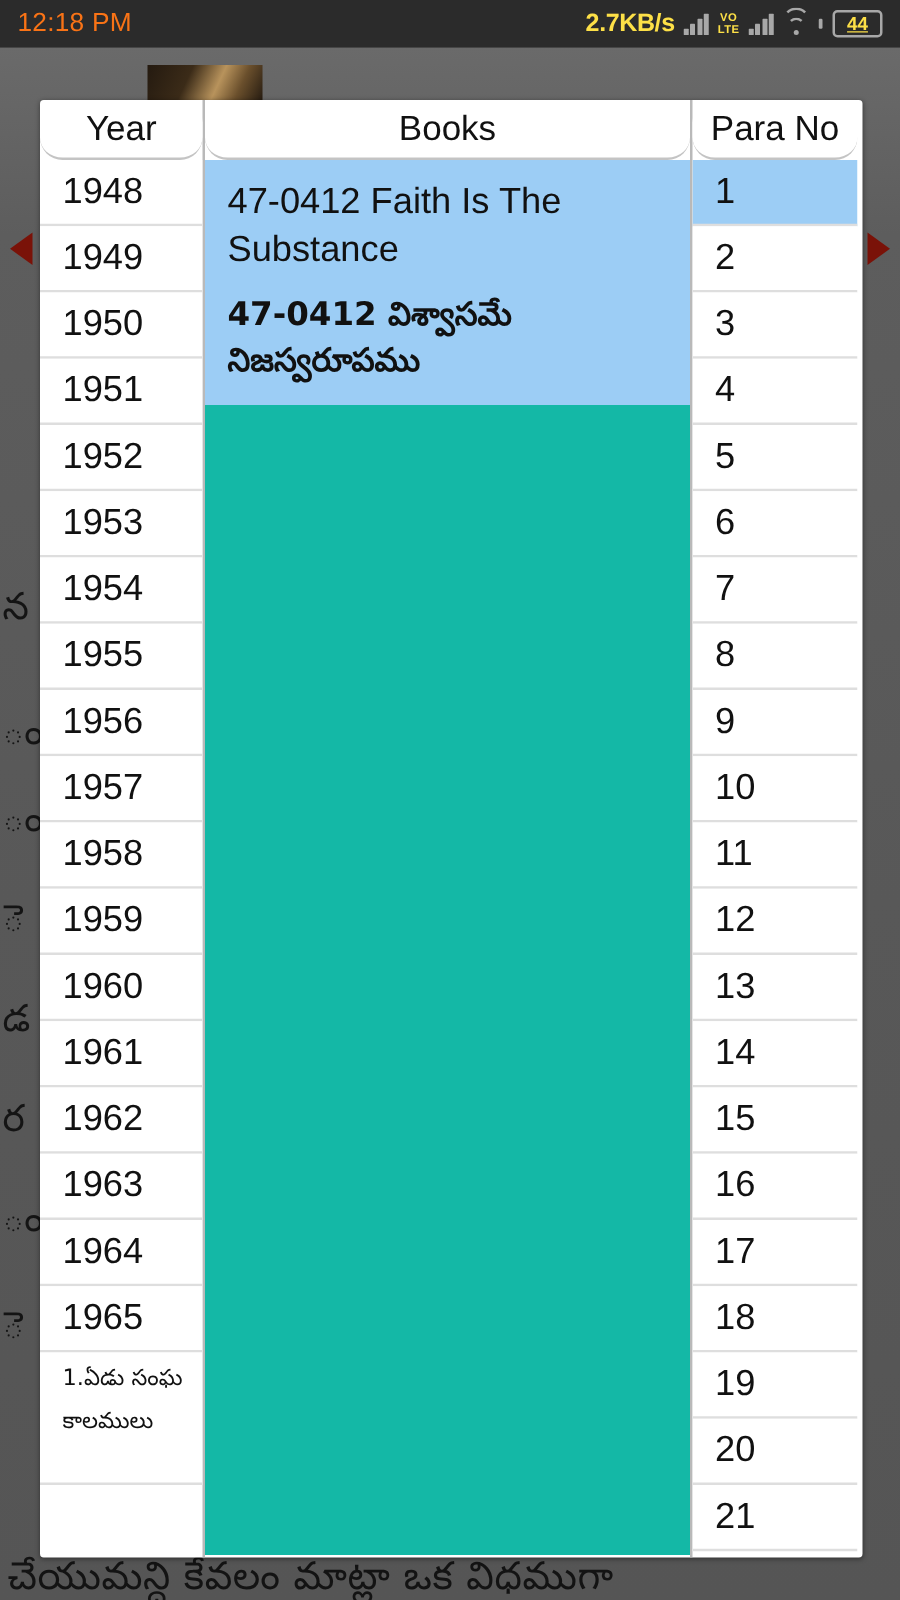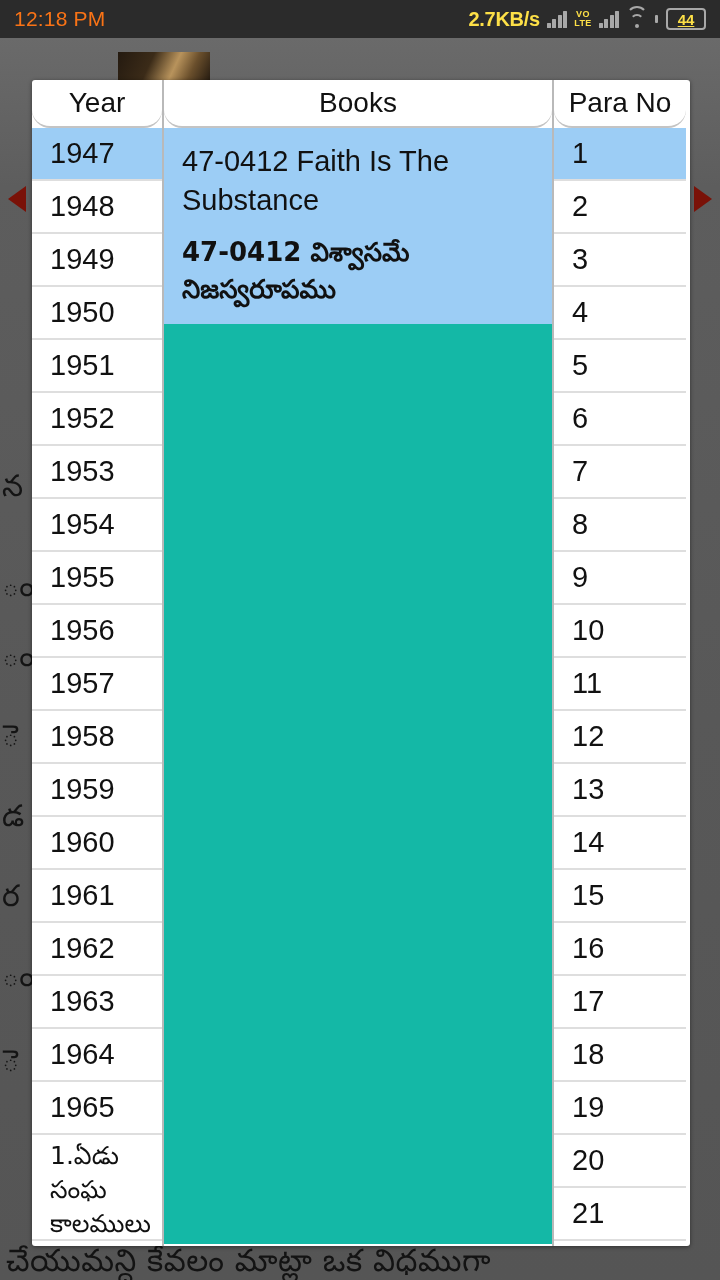--- a/index.html
+++ b/index.html
@@ -147,21 +147,21 @@
     border-bottom: 2px solid #dedede;
     background: #fff;
     overflow: hidden;
   }
   .cell.selected { background: #9ccdf5; }
   .cell.telugu-wrap {
     height: 106px;
     align-items: flex-start;
     padding-top: 4px;
     font-family: "DejaVu Sans", sans-serif;
-    font-size: 25px;
+    font-size: 18px;
     line-height: 34px;
     white-space: normal;
     word-break: break-word;
   }
 
   
   #books-body { height: calc(100% - 50px); background: #14b8a6; }
   #books-selected {
     background: #9ccdf5;
     padding: 14px 16px 16px 18px;
@@ -230,21 +230,20 @@
 
     <div class="nav-arrow" id="nav-prev"></div>
     <div class="nav-arrow" id="nav-next"></div>
   </div>
 
   <div id="dialog">
 
     <div class="col" id="col-year">
       <div class="hdr">Year</div>
       <div class="scroll-col" id="year-list">
-          <div class="cell selected">1947</div>
           <div class="cell">1948</div>
           <div class="cell">1949</div>
           <div class="cell">1950</div>
           <div class="cell">1951</div>
           <div class="cell">1952</div>
           <div class="cell">1953</div>
           <div class="cell">1954</div>
           <div class="cell">1955</div>
           <div class="cell">1956</div>
           <div class="cell">1957</div>

